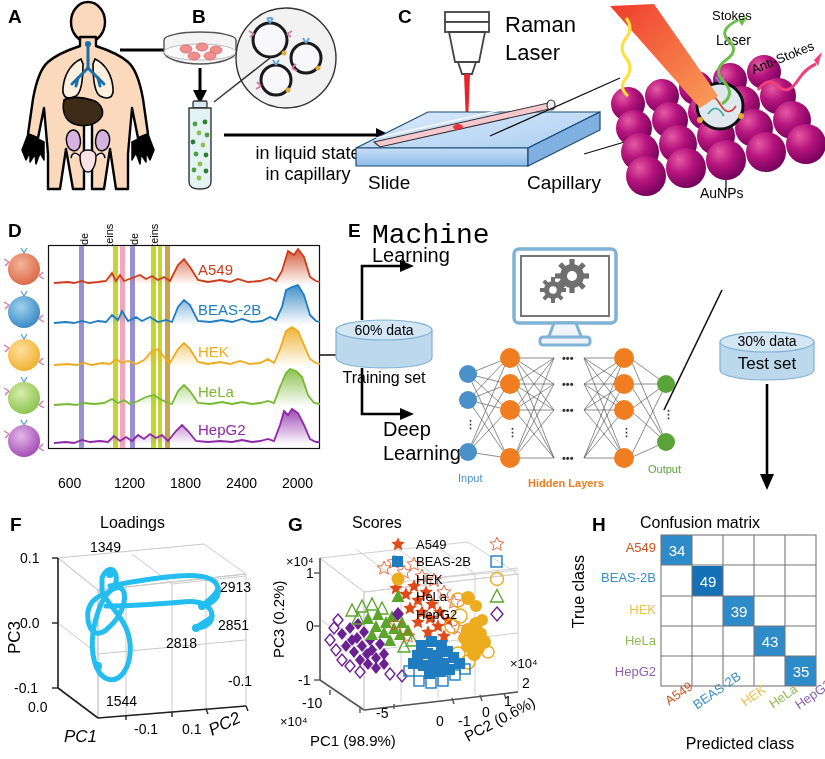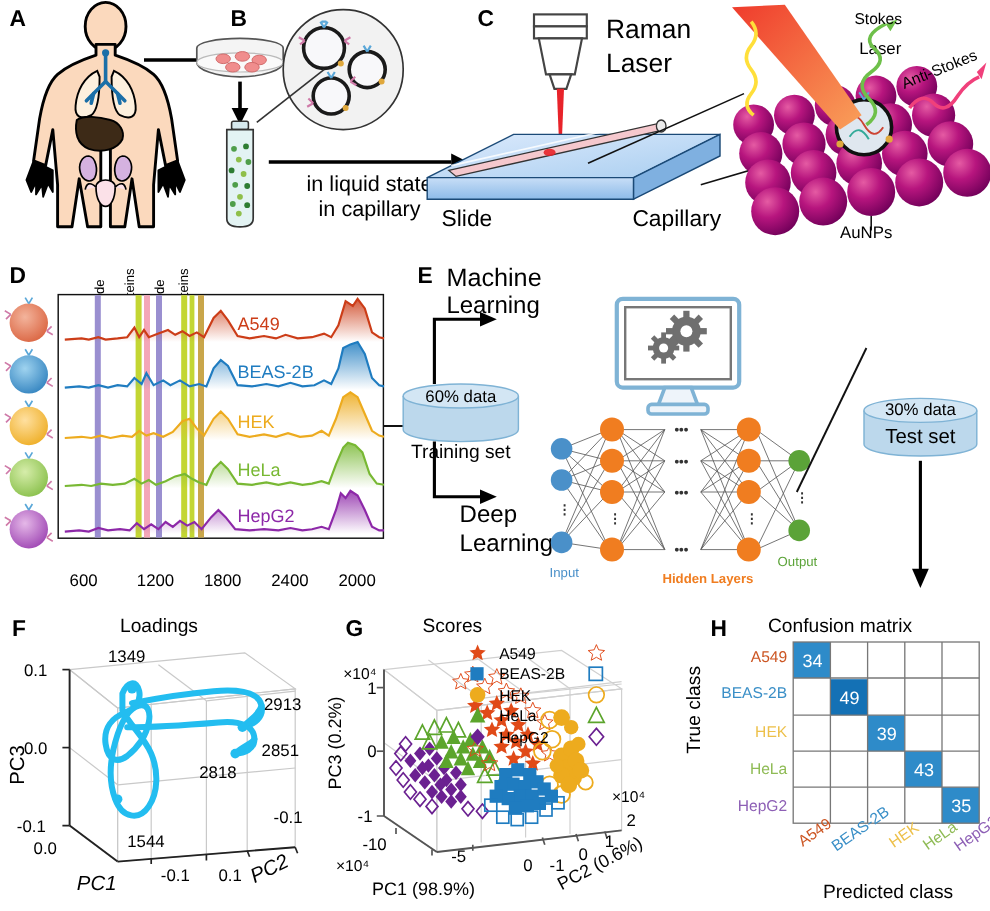--- a/index.html
+++ b/index.html
@@ -395,21 +395,21 @@
   <span class="abs" style="left:122px;top:0;font-size:14px;">1800</span>
   <span class="abs" style="left:178px;top:0;font-size:14px;">2400</span>
   <span class="abs" style="left:234px;top:0;font-size:14px;">2000</span>
 </div>
 
 <svg class="abs" style="left:320px;top:352px;" width="36" height="6">
   <line x1="0" y1="3" x2="36" y2="3" stroke="#111" stroke-width="1.6"></line>
 </svg>
 
 <div class="abs plabel" style="left:348px;top:220px;">E</div>
-<div class="abs" style="left:372px;top:220px;font-size:21px;">Machine</div>
+<div class="abs" style="left:372px;top:220px;font-size:28px;font-family:Liberation Mono, monospace;">Machine</div>
 <div class="abs" style="left:372px;top:244px;font-size:20px;">Learning</div>
 <div class="abs" style="left:383px;top:418px;font-size:20px;">Deep</div>
 <div class="abs" style="left:383px;top:442px;font-size:20px;">Learning</div>
 
 <svg class="abs" style="left:334px;top:318px;" width="100" height="52" viewBox="0 0 100 52">
   <path d="M2,12 L2,40 C2,46 24,50 50,50 C76,50 98,46 98,40 L98,12" fill="#bcd8ec" stroke="#7fb3d5" stroke-width="1.2"></path>
   <ellipse cx="50" cy="12" rx="48" ry="10" fill="#d3e6f4" stroke="#7fb3d5" stroke-width="1.2"></ellipse>
 </svg>
 <div class="abs" style="left:334px;top:322px;width:100px;text-align:center;font-size:14px;">60% data</div>
 <div class="abs" style="left:334px;top:345px;width:100px;text-align:center;font-size:16px;margin-top:24px;">Training set</div>
@@ -501,21 +501,21 @@
         <text x="110" y="40">•••</text>
         <text x="110" y="66">•••</text>
         <text x="110" y="114">•••</text>
     <text x="13" y="80">⋮</text>
         <text x="55" y="88">⋮</text>
         <text x="169" y="88">⋮</text>
         <text x="211" y="70">⋮</text>
   </g>
 </svg>
 <div class="abs" style="left:458px;top:472px;font-size:11px;color:#4a90c9;">Input</div>
-<div class="abs" style="left:528px;top:477px;font-size:11px;color:#f07d20;font-weight:bold;margin-left:24px;">Hidden Layers</div>
+<div class="abs" style="left:528px;top:477px;font-size:11px;color:#f07d20;font-weight:bold;">Hidden Layers</div>
 <div class="abs" style="left:648px;top:463px;font-size:11px;color:#5ba338;">Output</div>
 
 <svg class="abs" style="left:718px;top:330px;" width="98" height="52" viewBox="0 0 98 52">
   <path d="M2,12 L2,40 C2,46 23,50 49,50 C75,50 96,46 96,40 L96,12" fill="#bcd8ec" stroke="#7fb3d5" stroke-width="1.2"></path>
   <ellipse cx="49" cy="12" rx="47" ry="10" fill="#d3e6f4" stroke="#7fb3d5" stroke-width="1.2"></ellipse>
 </svg>
 <div class="abs" style="left:718px;top:333px;width:98px;text-align:center;font-size:14px;">30% data</div>
 <div class="abs" style="left:718px;top:354px;width:98px;text-align:center;font-size:17px;">Test set</div>
 
 <svg class="abs" style="left:660px;top:288px;" width="70" height="130">

